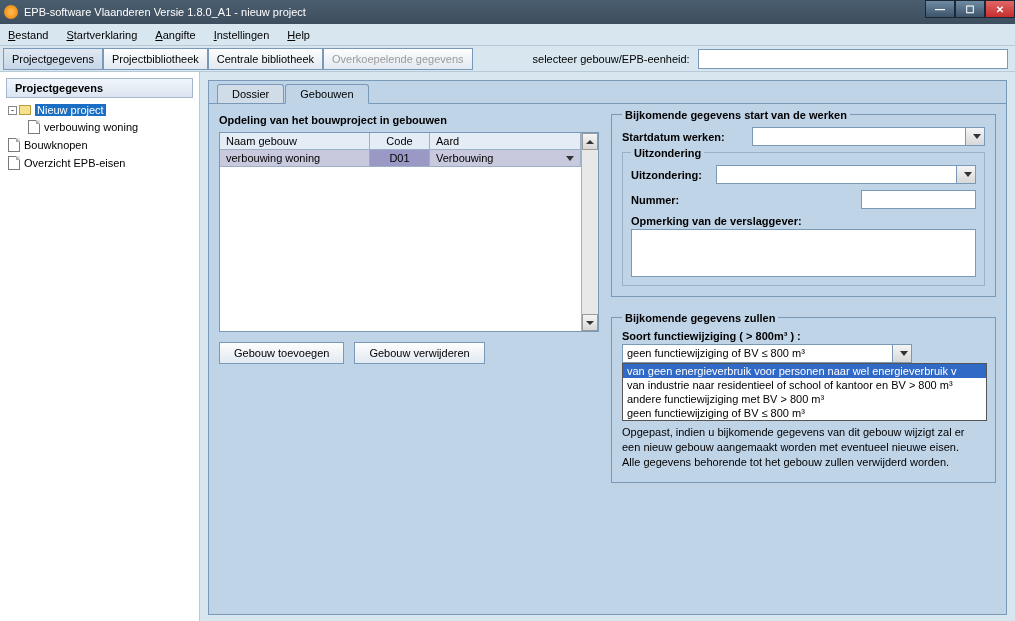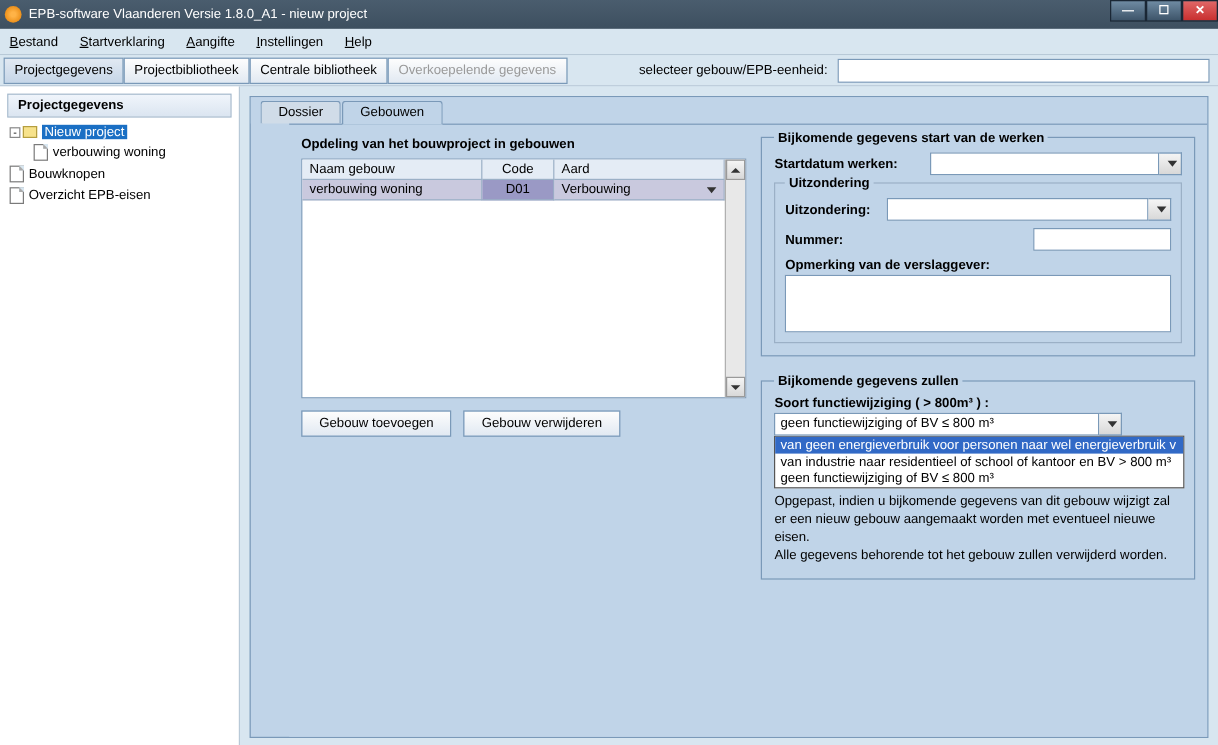--- a/index.html
+++ b/index.html
@@ -202,21 +202,20 @@
       margin-bottom: -1px;
     }
 
     .tab-content {
       flex: 1;
       border-top: 1px solid #7a99b8;
       background: #c0d4e8;
       padding: 10px;
       display: flex;
       gap: 12px;
-      margin-left: 32px;
     }
 
     
     .left-col {
       width: 380px;
     }
     .section-title {
       font-weight: bold;
       font-size: 11px;
       margin-bottom: 6px;
@@ -537,20 +536,21 @@
               <div style="font-weight:bold; font-size:11px; margin-bottom:2px;">Soort functiewijziging ( &gt; 800m³ ) :</div>
               <div class="select-box" style="width:290px;">
                 <div class="sel-val">geen functiewijziging of BV ≤  800 m³</div>
                 <div class="dropdown-btn">
                     <div class="dropdown-arrow"></div>
                   </div>
               </div>
               <div class="dropdown-list" style="width:calc(100% + 2px);">
                 <div class="sel">van geen energieverbruik voor personen naar wel energieverbruik v</div>
                 <div>van industrie naar residentieel of school of kantoor en BV &gt; 800 m³</div>
+                <div>andere functiewijziging met BV &gt; 800 m³</div>
                 <div>geen functiewijziging of BV ≤  800 m³</div>
               </div>
               <div class="warn-text">Opgepast, indien u bijkomende gegevens van dit gebouw wijzigt zal er een nieuw gebouw aangemaakt worden met eventueel nieuwe eisen.<br>Alle gegevens behorende tot het gebouw zullen verwijderd worden.</div>
             </div>
           </div>
 
         </div>
       </div>
     </div>
   </div>

